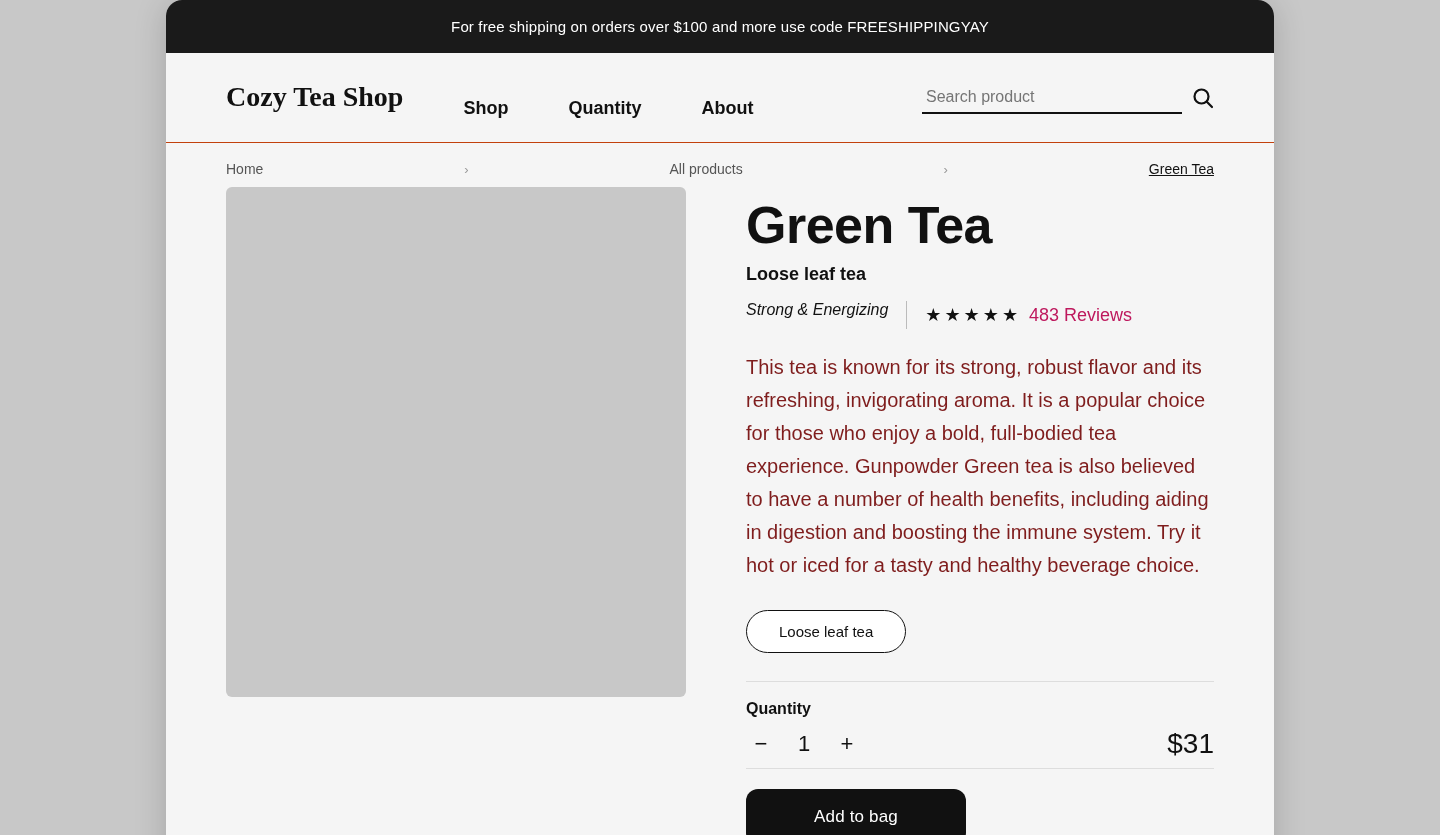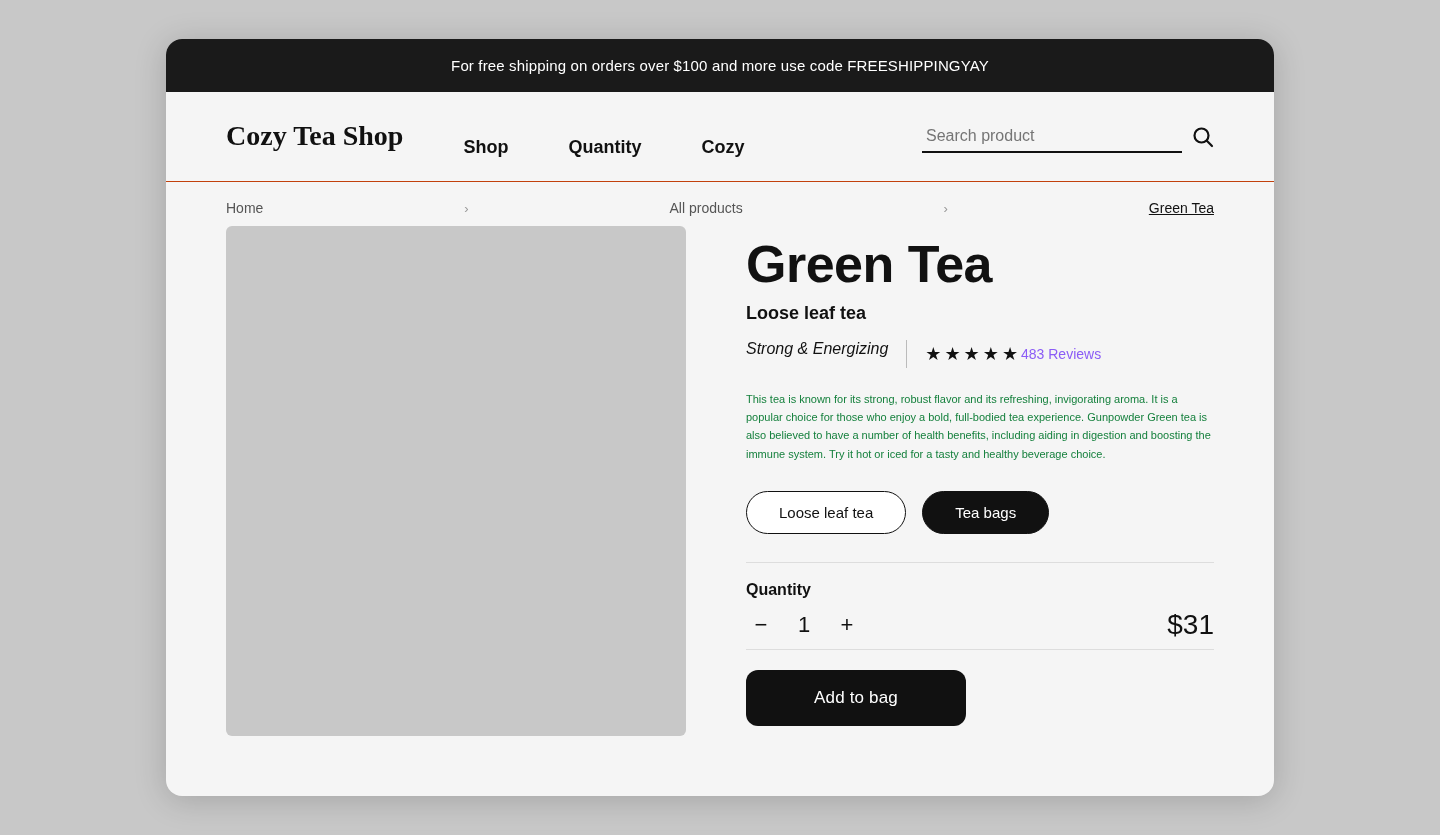--- a/index.html
+++ b/index.html
@@ -184,27 +184,28 @@
       gap: 3px;
       align-items: center;
     }
 
     .star {
       font-size: 18px;
       color: #111;
     }
 
     .review-count {
-      font-size: 14px;
-      color: #8b5cf6;
+      font-size: 18px;
+      color: #be185d;
+      margin-left: 8px;
     }
 
     .product-description {
-      font-size: 11px;
-      color: #15803d;
+      font-size: 20px;
+      color: #7f1d1d;
       line-height: 1.65;
       margin-bottom: 28px;
       max-width: 500px;
     }
 
     
     .type-selector {
       display: flex;
       gap: 16px;
       margin-bottom: 28px;
@@ -311,21 +312,21 @@
 
   <div class="announcement-bar">
     <span>For free shipping on orders over $100 and more use code FREESHIPPINGYAY</span>
   </div>
 
   <header class="header">
     <div class="logo">Cozy Tea Shop</div>
     <nav class="nav">
       <a class="nav-item">Shop</a>
       <a class="nav-item">Quantity</a>
-      <a class="nav-item">Cozy</a>
+      <a class="nav-item">About</a>
     </nav>
     <div class="search-area">
       <input class="search-input" type="text" placeholder="Search product" style="">
       <button class="search-icon-btn">
         <svg width="22" height="22" viewBox="0 0 22 22" fill="none" xmlns="http://www.w3.org/2000/svg">
           <circle cx="9.5" cy="9.5" r="7" stroke="#111" stroke-width="2.2"></circle>
           <line x1="14.8" y1="14.8" x2="20" y2="20" stroke="#111" stroke-width="2.2" stroke-linecap="round"></line>
         </svg>
       </button>
     </div>
@@ -360,21 +361,20 @@
           <span class="star">★</span>
           <span class="review-count">483 Reviews</span>
         </div>
       </div>
 
       <p class="product-description">This tea is known for its strong, robust flavor and its refreshing, invigorating aroma. It is a popular choice for those who enjoy a bold, full-bodied tea experience. Gunpowder Green tea is also believed to have a number of health benefits, including aiding in digestion and boosting the immune system. Try it hot or iced for a tasty and healthy beverage choice.</p>
 
       
       <div class="type-selector">
         <button class="type-btn">Loose leaf tea</button>
-        <button class="type-btn selected">Tea bags</button>
       </div>
 
       <hr class="section-divider">
 
       
       <div class="quantity-label">Quantity</div>
 
       <div class="quantity-row">
         <div class="quantity-controls">
           <button class="qty-btn">−</button>

